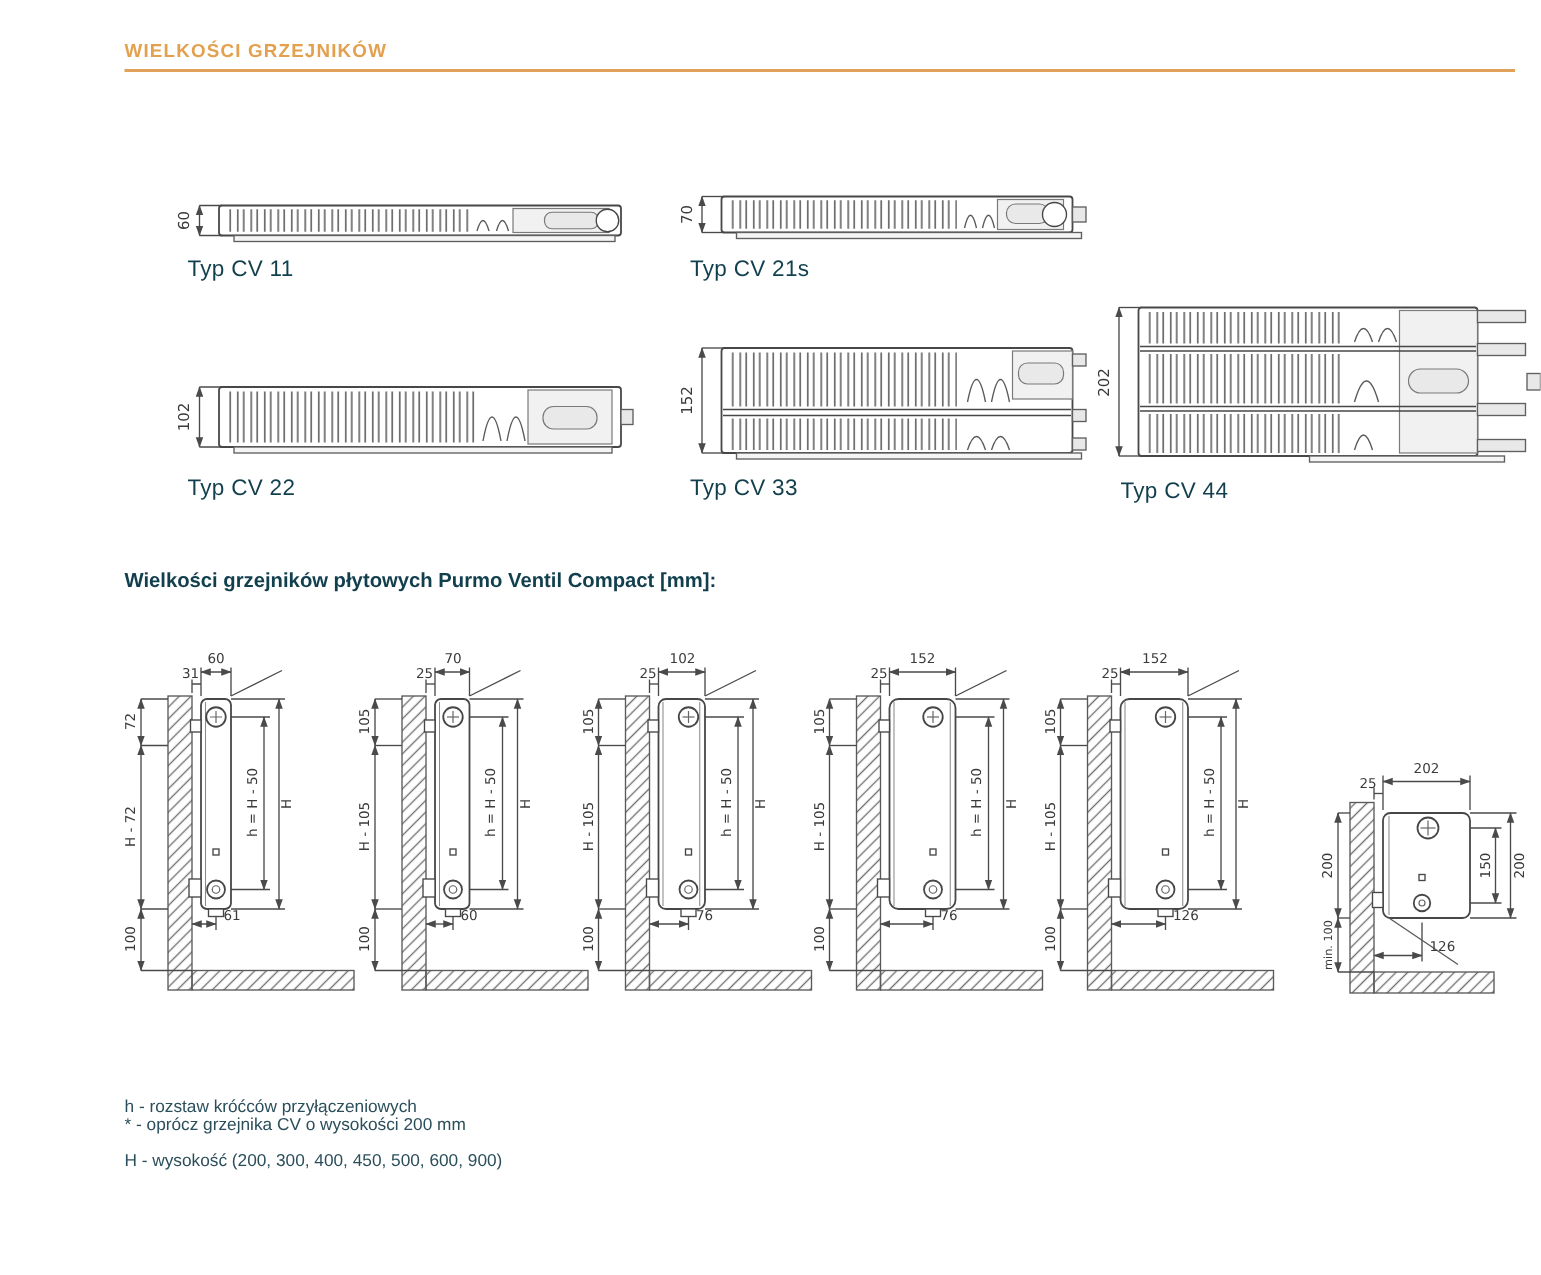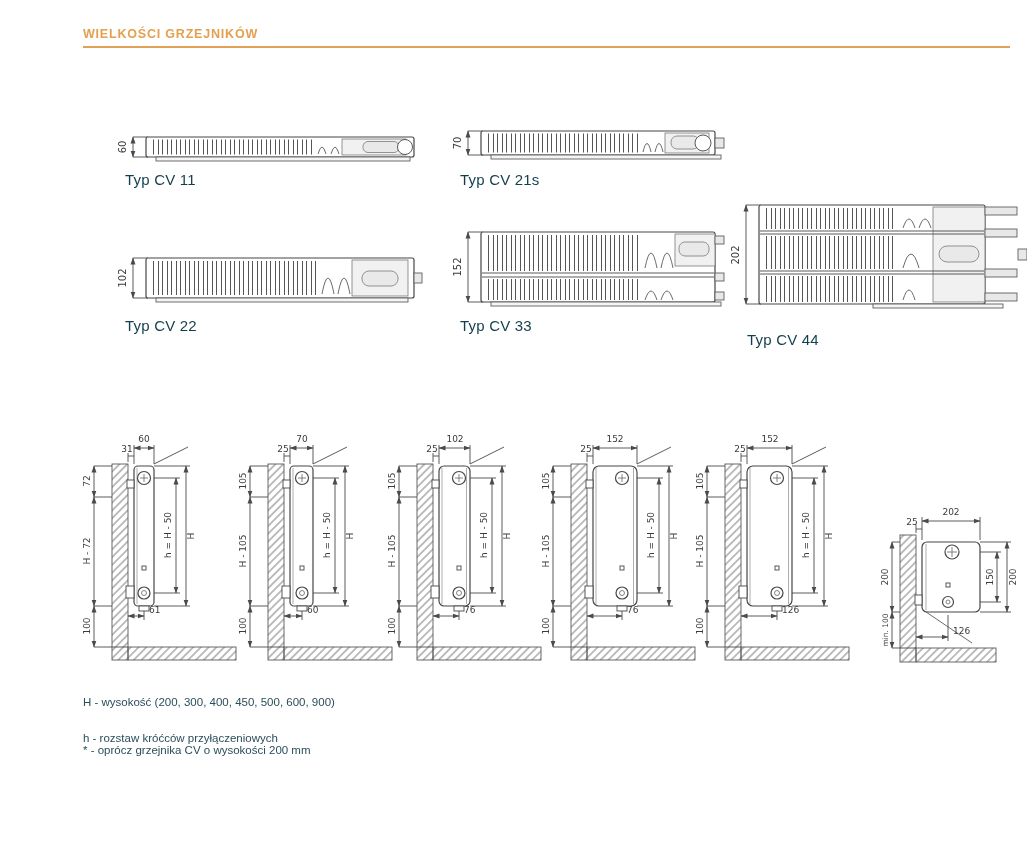--- a/index.html
+++ b/index.html
@@ -175,22 +175,23 @@
       <rect class="stub" x="252" y="31" width="32" height="8"></rect>
       <rect class="stub" x="252" y="71" width="32" height="8"></rect>
       <rect class="stub" x="252" y="95" width="32" height="8"></rect>
       <rect class="stub" x="285" y="51" width="9" height="11"></rect>
       <rect class="lip" x="140" y="106" width="130" height="4"></rect>
     </g>
     <g class="dt">
       <text class="big" transform="rotate(-90 6 57)" x="6" y="57">202</text>
     </g>
   </svg>
-  <div class="type-label" style="left:712px;top:331px">Typ CV 44</div>
-
+  <div class="type-label" style="left:712px;top:319px">Typ CV 44</div>
+
+  <div class="section-heading">Wielkości grzejników płytowych Purmo Ventil Compact [mm]:</div>
 
   <svg class="diag" style="left:47px;top:420px" width="165" height="252" viewBox="0 0 165 252">
     <rect class="hatchr" x="30" y="44" width="16" height="196"></rect>
     <rect class="hatchr" x="46" y="227" width="108" height="13"></rect>
     <g class="dl">
       <line x1="52" y1="44" x2="52" y2="25"></line>
         <line x1="72" y1="44" x2="72" y2="25"></line>
       <line class="arr2" x1="52" y1="28" x2="72" y2="28"></line>
       <line x1="46" y1="42" x2="46" y2="33"></line>
         <line x1="46" y1="36" x2="52" y2="36"></line>
@@ -482,17 +483,17 @@
       <text x="71" y="30">202</text>
       <text x="32" y="40">25</text>
       <text transform="rotate(-90 8 92)" x="8" y="92">200</text>
       <text class="small" transform="rotate(-90 8 145)" x="8" y="145">min. 100</text>
       <text transform="rotate(-90 113 92)" x="113" y="92">150</text>
       <text transform="rotate(-90 136 92)" x="136" y="92">200</text>
       <text class="ts" x="73" y="149">126</text>
     </g>
   </svg>
 
-  <div class="legend-line" style="top:696px">H - wysokość (200, 300, 400, 450, 500, 600, 900)</div>
+  <div class="legend-line" style="top:768px">H - wysokość (200, 300, 400, 450, 500, 600, 900)</div>
   <div class="legend-line" style="top:732px">h - rozstaw króćców przyłączeniowych</div>
   <div class="legend-line" style="top:744px">* - oprócz grzejnika CV o wysokości 200 mm</div>
 
 </div>
 
 </body></html>

